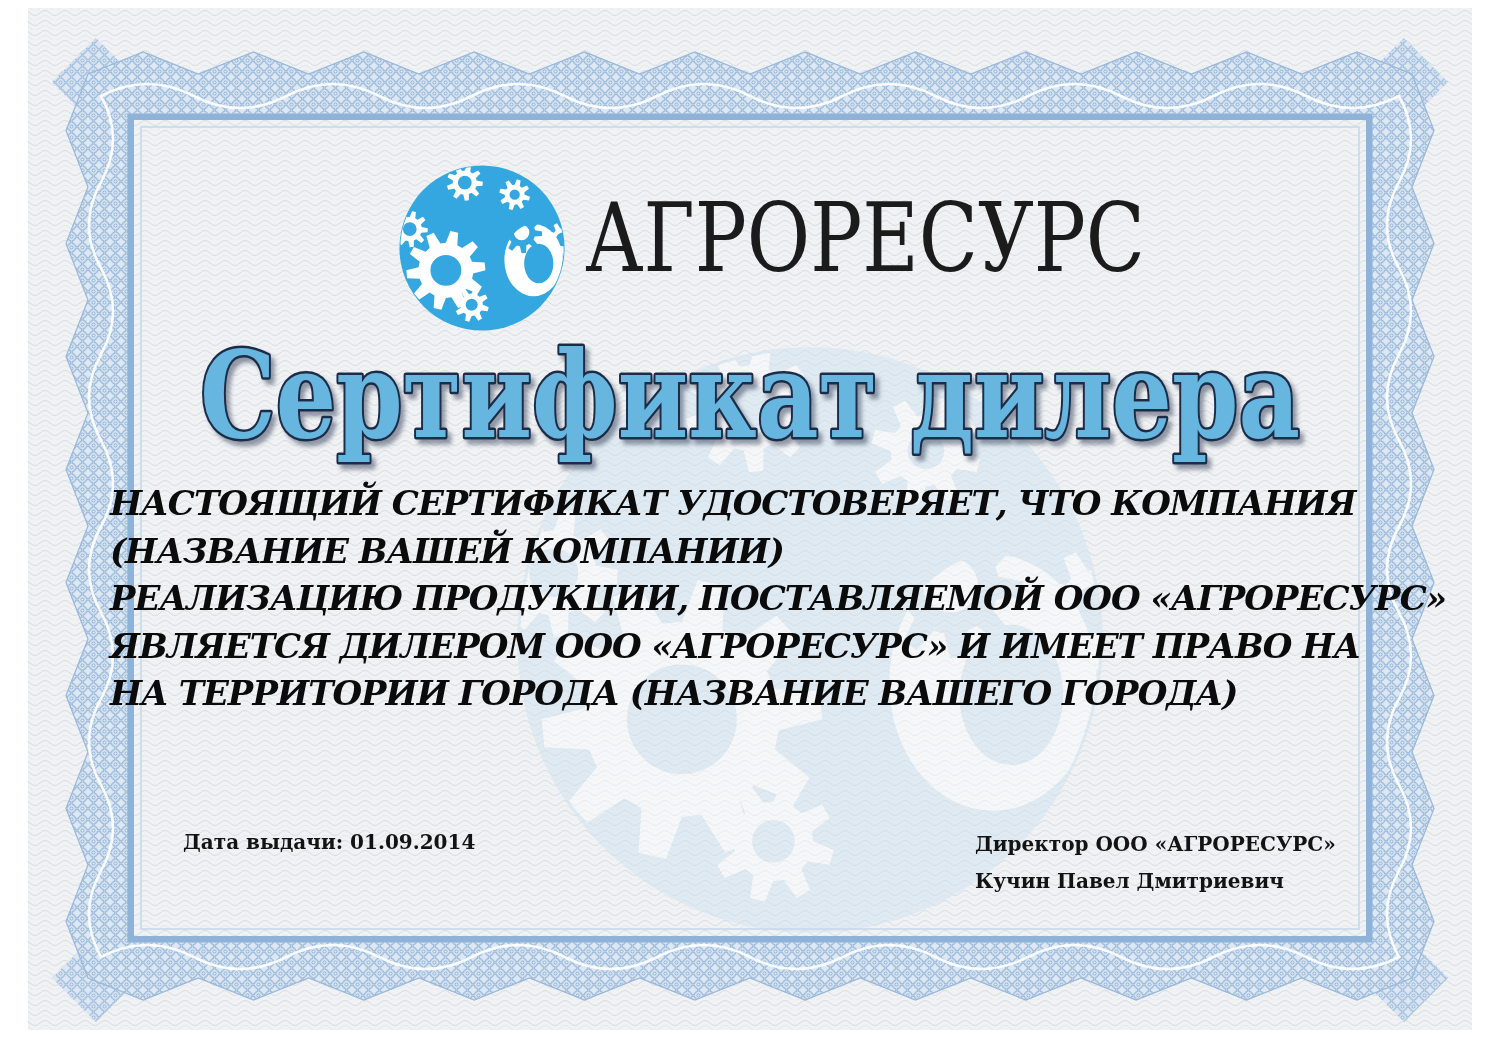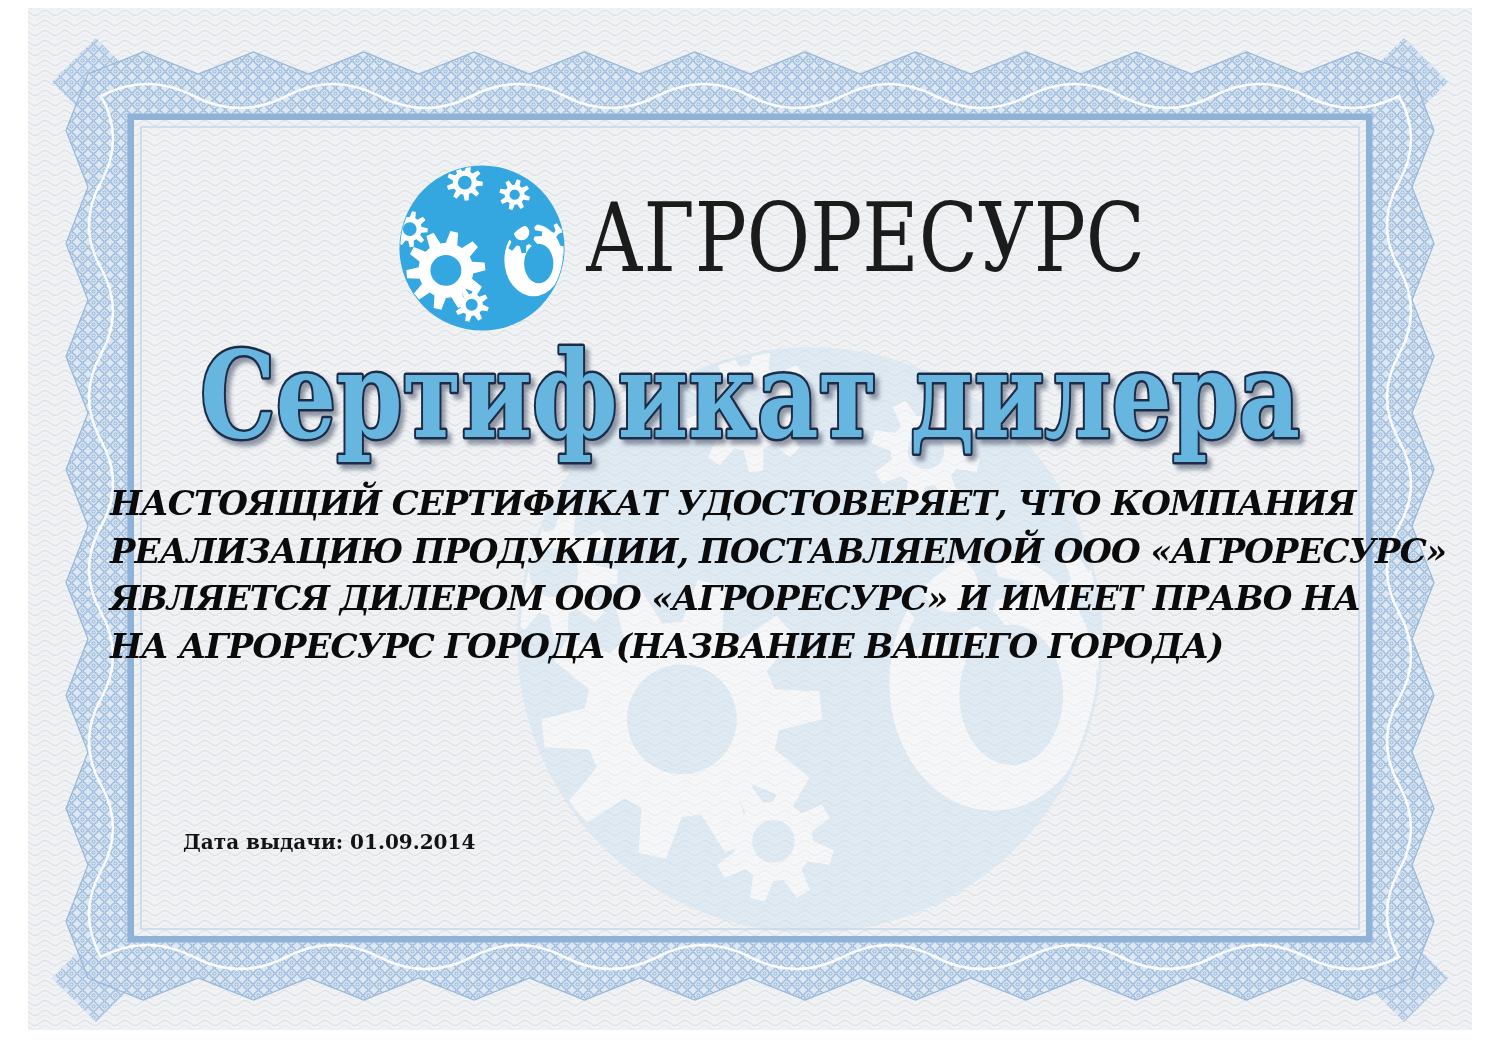--- a/index.html
+++ b/index.html
@@ -86,23 +86,28 @@
   <svg class="abs brand-svg">
     <text x="2" y="101" textLength="560" lengthAdjust="spacingAndGlyphs">АГРОРЕСУРС</text>
   </svg>
 
   <svg class="abs title-svg">
     <text x="750" y="117" text-anchor="middle" textLength="1100" lengthAdjust="spacingAndGlyphs">Сертификат дилера</text>
   </svg>
 
   <div class="abs body-block">
     <div class="body-line">НАСТОЯЩИЙ СЕРТИФИКАТ УДОСТОВЕРЯЕТ, ЧТО КОМПАНИЯ</div>
+    <div class="body-line">(НАЗВАНИЕ ВАШЕЙ КОМПАНИИ)</div>
     <div class="body-line">РЕАЛИЗАЦИЮ ПРОДУКЦИИ, ПОСТАВЛЯЕМОЙ ООО «АГРОРЕСУРС»</div>
     <div class="body-line">ЯВЛЯЕТСЯ ДИЛЕРОМ ООО «АГРОРЕСУРС» И ИМЕЕТ ПРАВО НА</div>
-    <div class="body-line">НА АГРОРЕСУРС ГОРОДА (НАЗВАНИЕ ВАШЕГО ГОРОДА)</div>
+    <div class="body-line">НА ТЕРРИТОРИИ ГОРОДА (НАЗВАНИЕ ВАШЕГО ГОРОДА)</div>
   </div>
 
   <div class="abs footer footer-left">
     <div>Дата выдачи: 01.09.2014</div>
   </div>
 
+  <div class="abs footer footer-right">
+    <div>Директор ООО «АГРОРЕСУРС»</div>
+    <div>Кучин Павел Дмитриевич</div>
+  </div>
 
 </div>
 
 </body></html>

